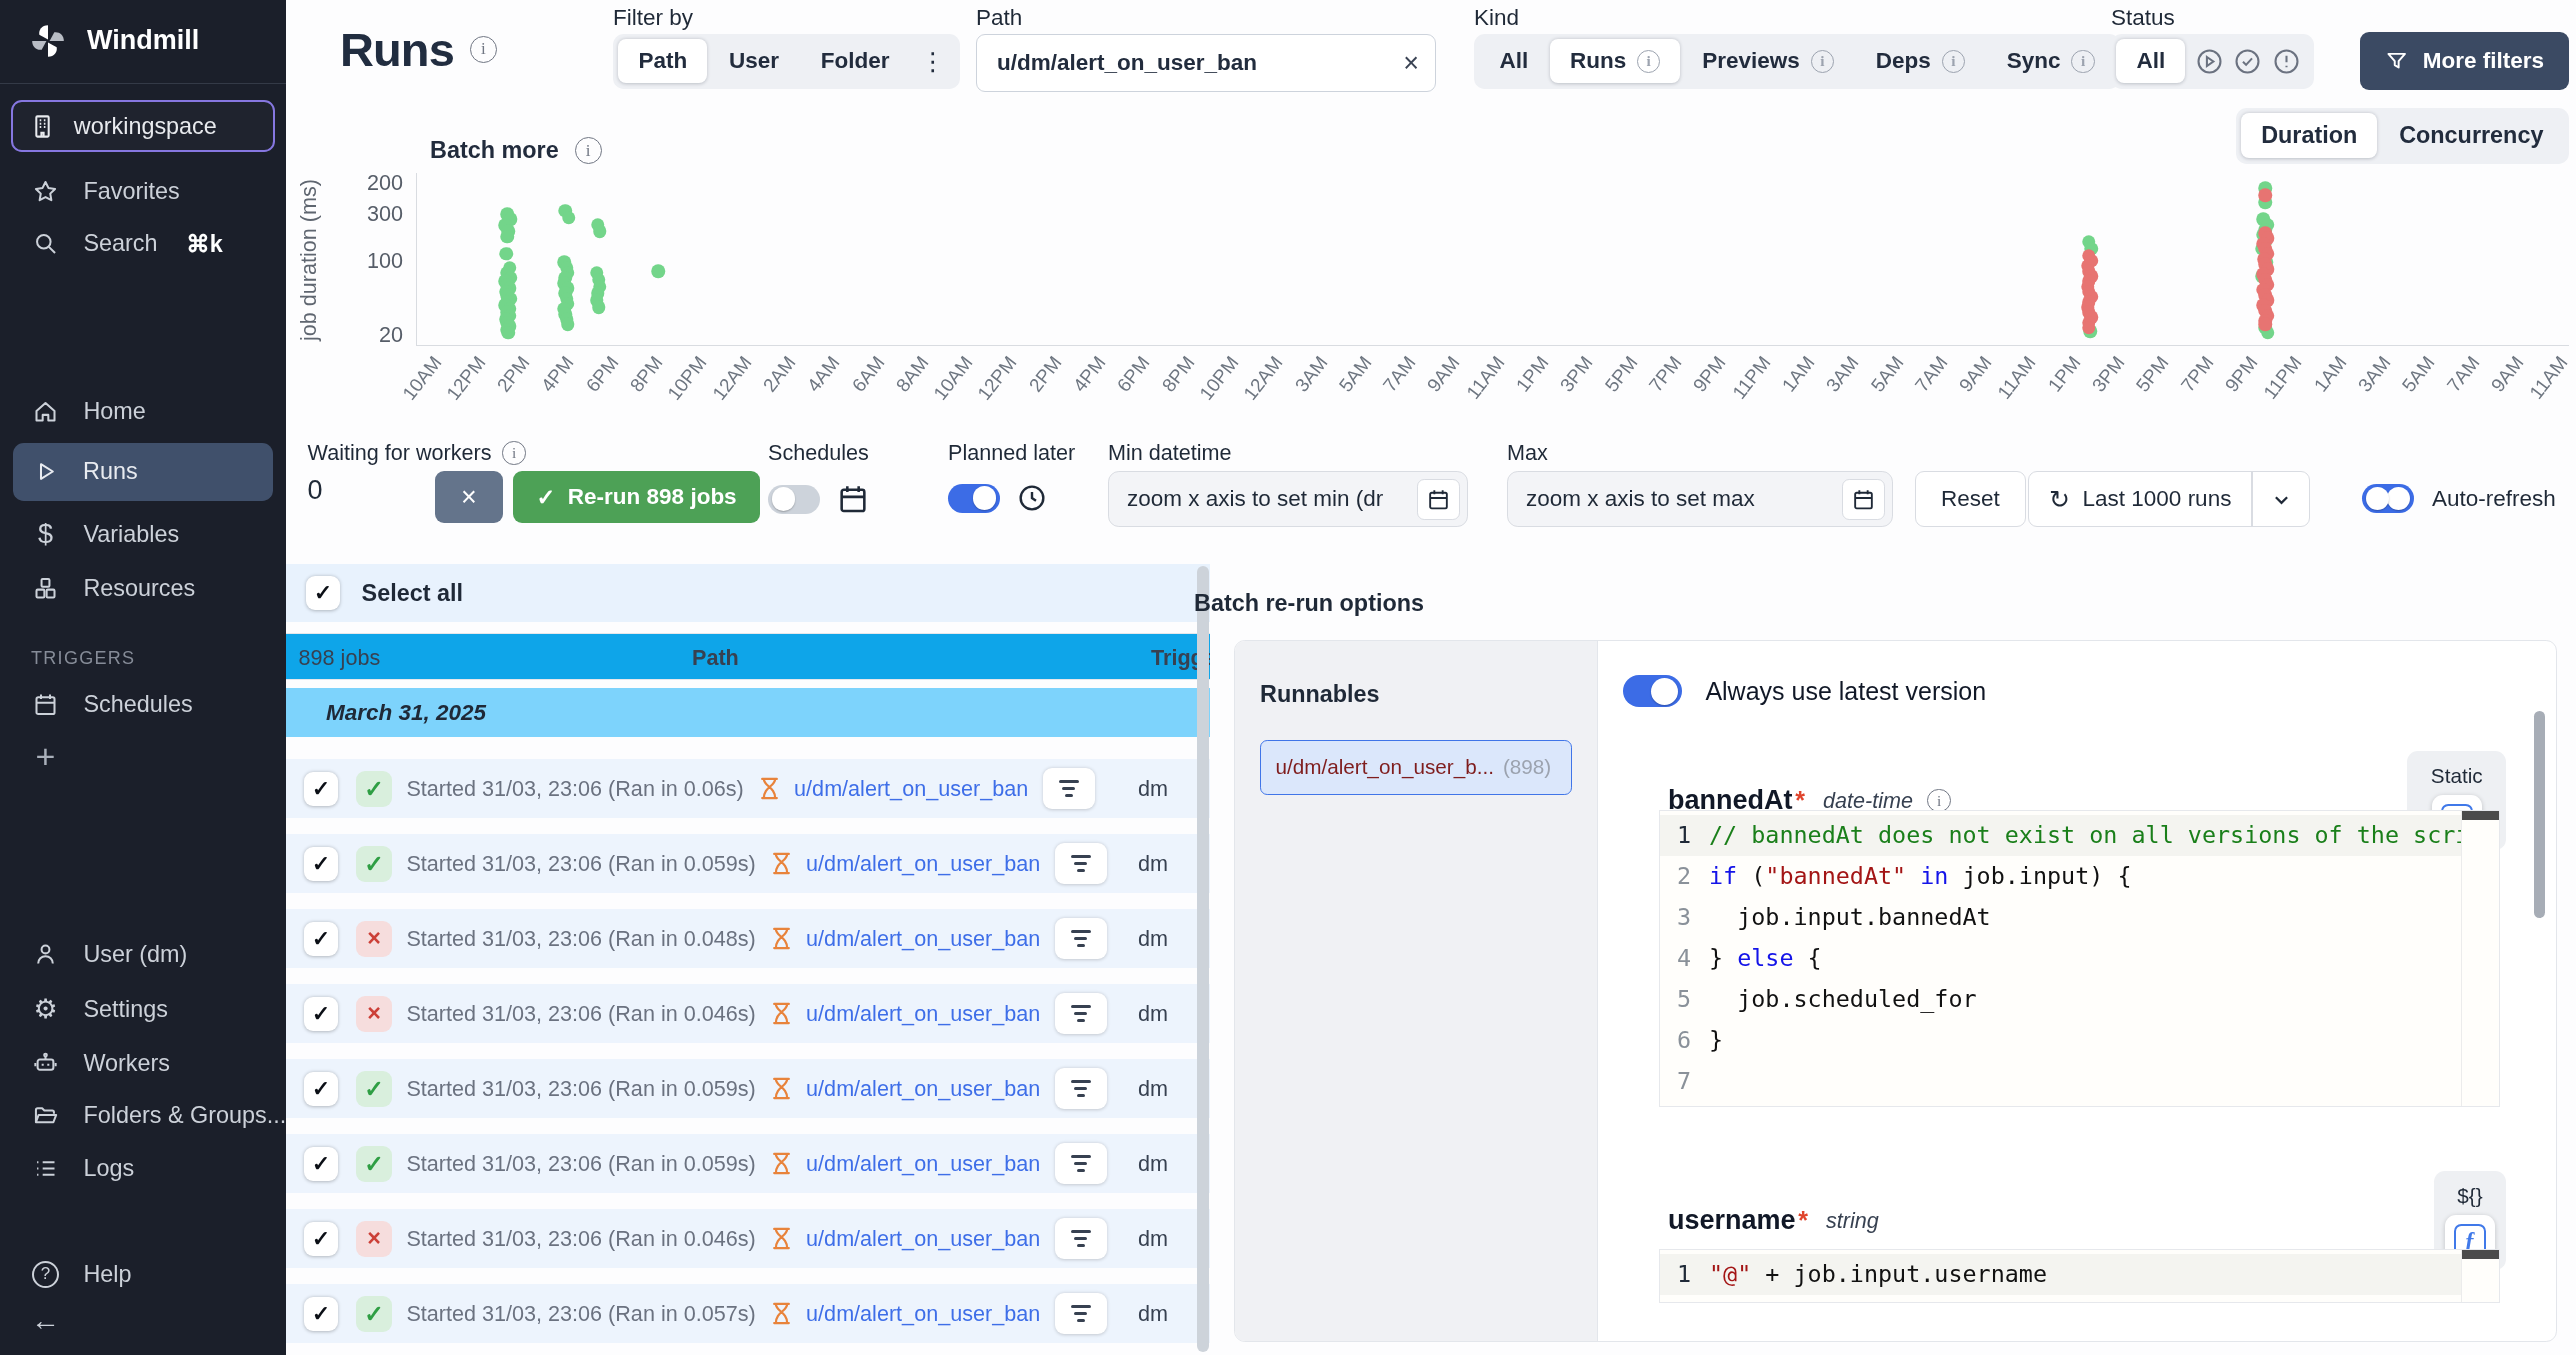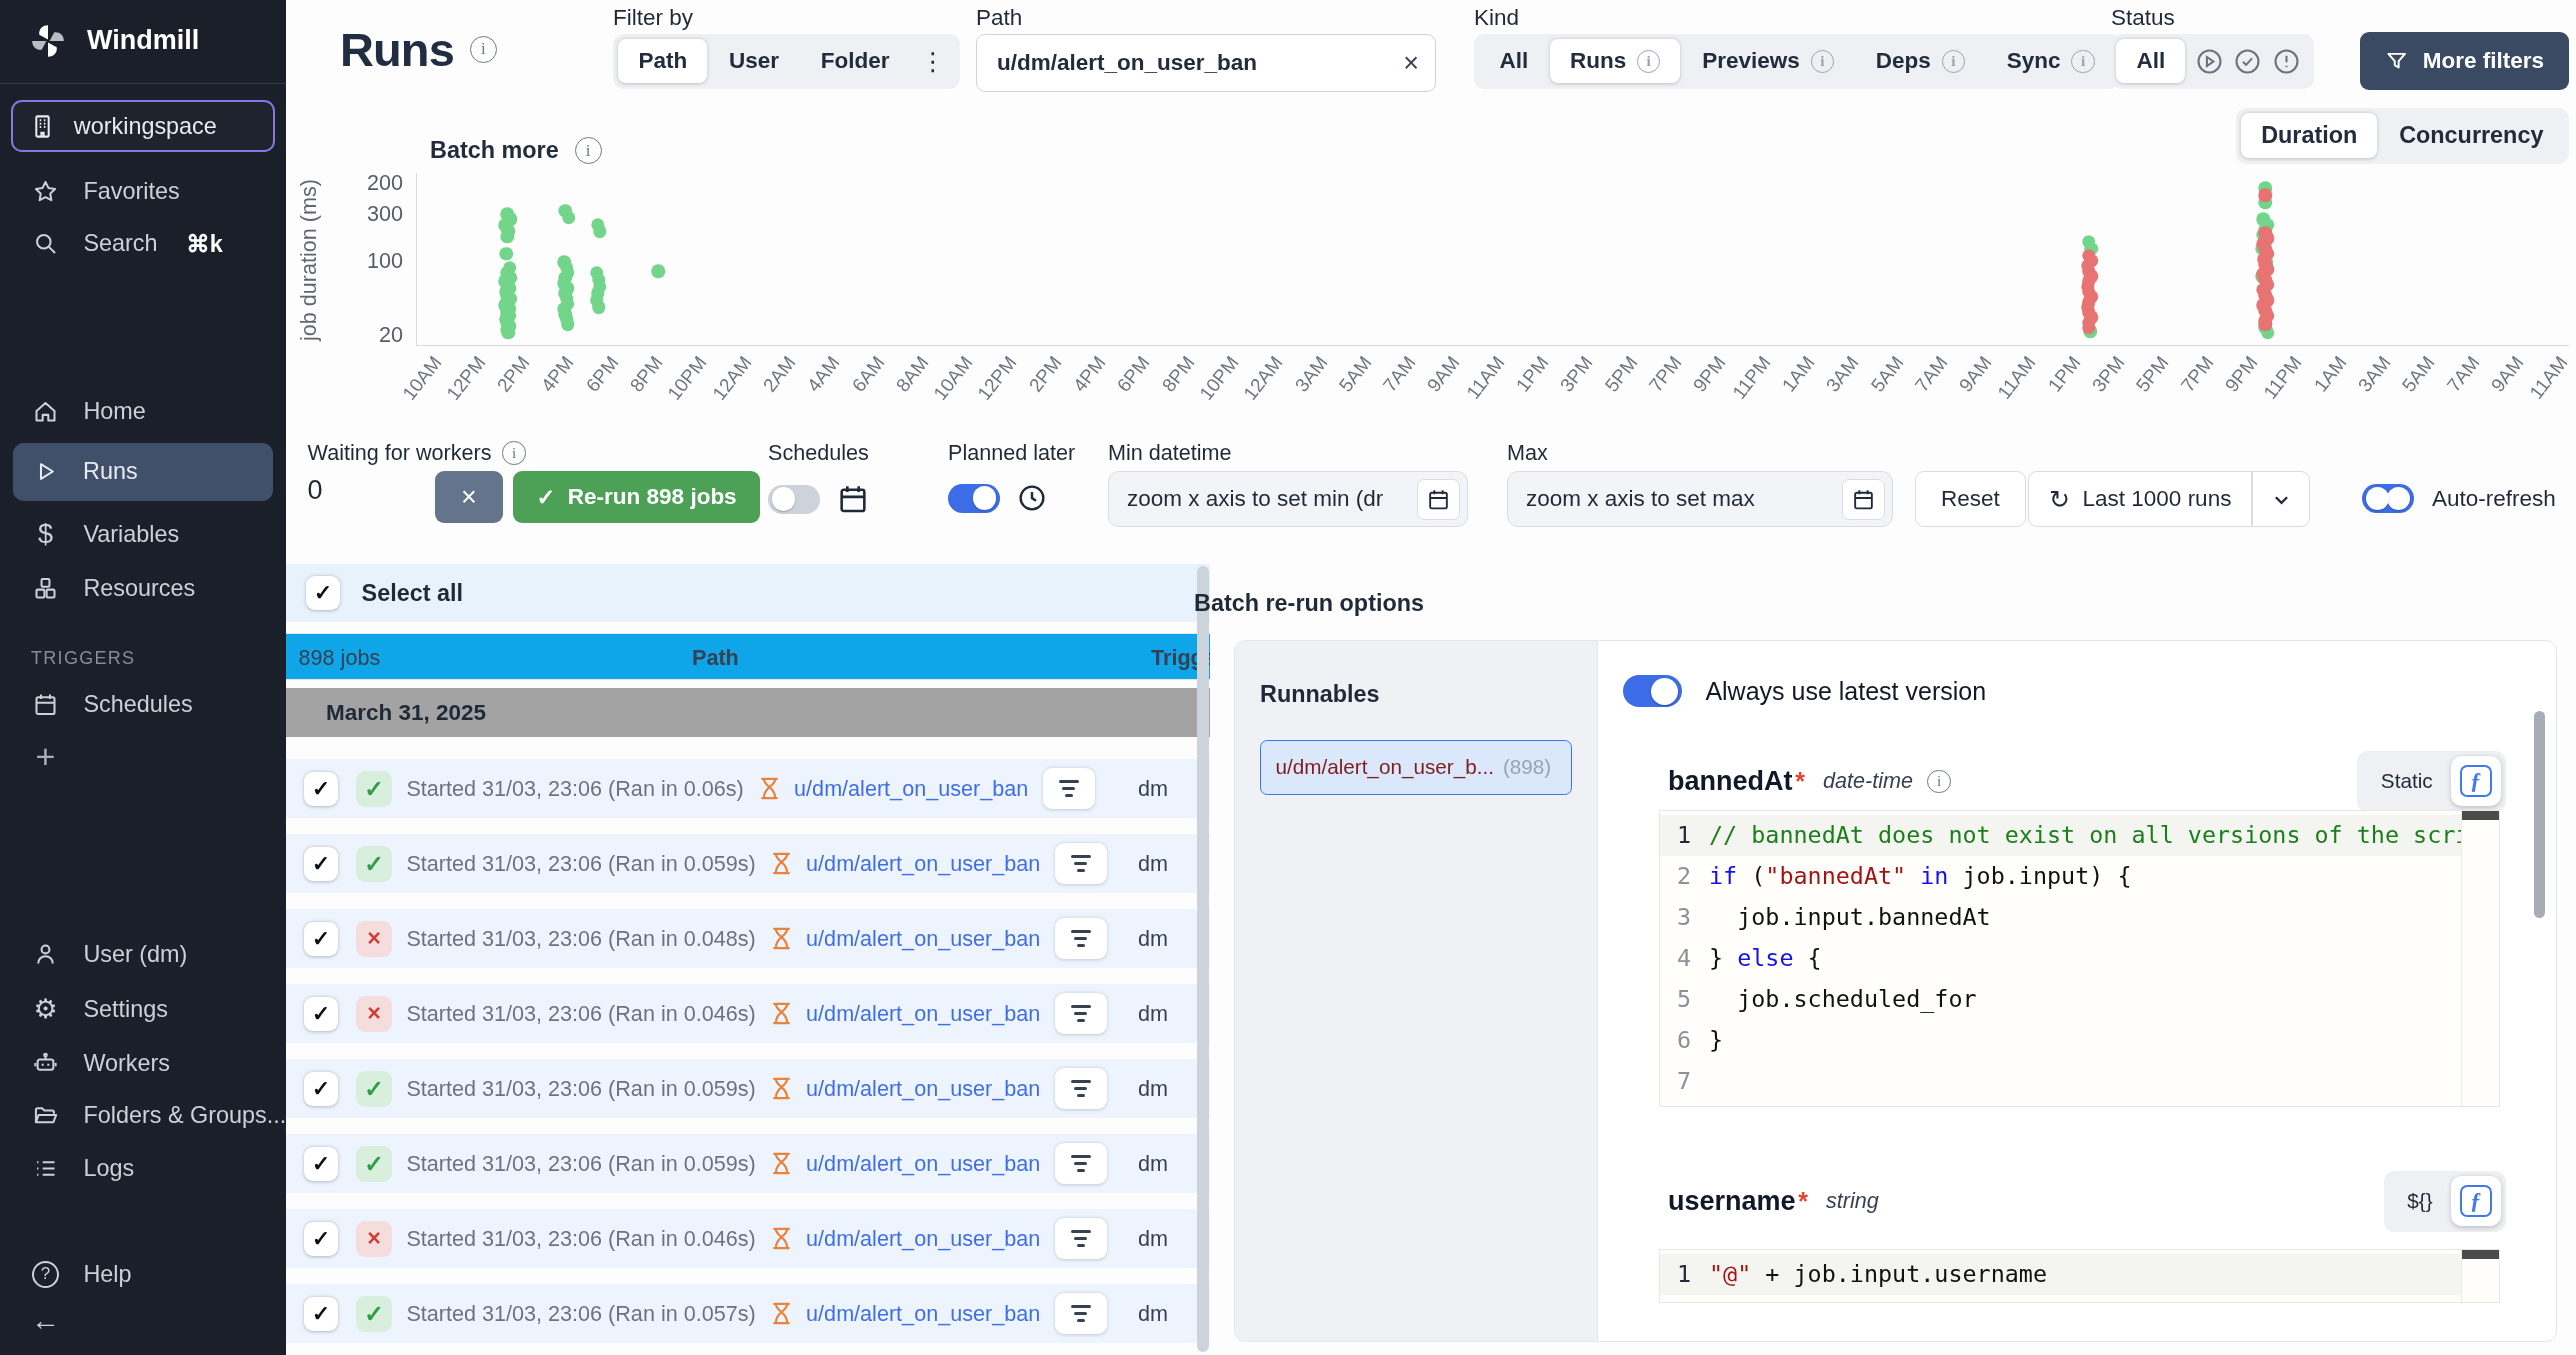--- a/index.html
+++ b/index.html
@@ -90,21 +90,21 @@
   .lastruns-chev { width:56px; display:flex; align-items:center; justify-content:center; }
   .autorefresh { position:absolute; left:2076px; top:484px; display:flex; align-items:center; gap:18px; }
   .autorefresh-lbl { font-size:22.5px; color:#1f2937; }
 
   
   .selectall-row { position:absolute; left:0; top:564px; width:924px; height:58px; background:#e8f2fd; display:flex; align-items:center; gap:21.6px; padding-left:20px; }
   .cb { width:34px; height:34px; background:#fff; border-radius:9px; box-shadow:0 0.9px 3.6px rgba(0,0,0,.25); display:flex; align-items:center; justify-content:center; font-size:21.6px; font-weight:700; color:#0b0f16; flex:none; cursor:pointer; }
   .selectall-lbl { font-size:23.4px; font-weight:700; color:#1f2937; }
   .thead-row { position:absolute; left:0; top:633px; width:924px; height:47px; background:#0ea5e9; border-top:0.9px solid #e5e7eb; border-bottom:0.9px solid #e5e7eb; overflow:hidden; }
   .th { position:absolute; top:0; line-height:47px; font-size:21.6px; color:#374151; white-space:nowrap; }
-  .tdate-row { position:absolute; left:0; top:688px; width:924px; height:49px; background:#a3a3a3; display:flex; align-items:center; padding-left:40px; font-size:22.5px; font-weight:700; color:#1f2937; }
+  .tdate-row { position:absolute; left:0; top:688px; width:924px; height:49px; background:#7dd3fc; display:flex; align-items:center; padding-left:40px; font-size:22.5px; font-weight:700; color:#1f2937;font-style:italic; }
   .trows { position:absolute; left:0; top:759px; width:924px; bottom:0; overflow:hidden; }
   .trow { height:59px; margin-bottom:16px; background:#edf4fd; display:flex; align-items:center; padding-left:18px; position:relative; }
   .badge { width:36px; height:36px; border-radius:9px; margin-left:18px; display:flex; align-items:center; justify-content:center; font-size:23.4px; font-weight:600; flex:none; }
   .badge.ok { background:#d9efdd; color:#2f9e44; }
   .badge.fail { background:#f6dddd; color:#cc4038; }
   .rtext { margin-left:14.4px; font-size:21.6px; color:#6b7280; white-space:nowrap; }
   .hg { margin-left:12.6px; display:flex; flex:none; }
   .rlink { margin-left:10.8px; font-size:21.6px; color:#3e6ee8; font-weight:500; white-space:nowrap; cursor:pointer; }
   .rmenu { margin-left:14.4px; width:52px; height:41px; background:#fff; border-radius:9px; box-shadow:0 0.9px 3.6px rgba(0,0,0,.18); display:flex; flex-direction:column; align-items:center; justify-content:center; gap:4.5px; flex:none; cursor:pointer; }
   .rmenu i { display:block; height:2.7px; background:#374151; border-radius:1.8px; }
@@ -122,21 +122,21 @@
   .runnable-count { color:#9ca3af; }
   .form-col { position:absolute; left:363px; right:0; top:0; bottom:0; }
   .latest-row { position:absolute; left:25px; top:34px; display:flex; align-items:center; gap:23.4px; }
   .latest-lbl { font-size:25px; color:#111827; }
   .field-head { position:absolute; left:70px; right:50px; display:flex; align-items:center; }
   .fname { font-size:27px; font-weight:700; color:#111827; }
   .req { color:#e0442c; font-size:25px; font-weight:700; margin-left:2.7px; }
   .ftype { font-style:italic; font-size:21.6px; color:#374151; margin-left:18px; }
   .field-head .info { margin-left:14.4px; }
   .head-spacer { flex:1; }
-  .pill-group { background:#eef0f3; border-radius:10.8px; padding:5.4px; display:flex; align-items:center; }
+  .pill-group { background:#eef0f3; border-radius:10.8px; padding:5.4px; display:flex; align-items:center;flex-direction:column; }
   .pill-label { padding:7.2px 18px; font-size:20.7px; font-weight:500; color:#1f2937; cursor:pointer; }
   .fbtn { width:50px; height:50px; background:#fff; border-radius:10.8px; box-shadow:0 1.8px 5.4px rgba(0,0,0,.2); display:flex; align-items:center; justify-content:center; cursor:pointer; }
   .fxbox { width:32px; height:32px; border:2.7px solid #4079e9; border-radius:7.2px; color:#4079e9; font-size:22.5px; font-style:italic; font-weight:600; display:flex; align-items:center; justify-content:center; font-family:"Liberation Serif",serif; }
   .editor { position:absolute; left:61px; right:56px; background:#fffefb; border:0.9px solid #e6e8ec; overflow:hidden; padding-top:3.6px; }
   .code-line { display:flex; height:41px; line-height:41px; font-family:"DejaVu Sans Mono", monospace; font-size:23.4px; white-space:pre; }
   .code-line.cur { background:#f4f4f0; }
   .gutter { width:49px; text-align:right; padding-right:18px; color:#8a9199; flex:none; }
   .code-line.cur .gutter { color:#1f2937; }
   .line-text { flex:1; overflow:hidden; }
   .cmt { color:#1a7f1a; } .kw { color:#1414e8; } .str { color:#a31515; } .pl { color:#111; }

